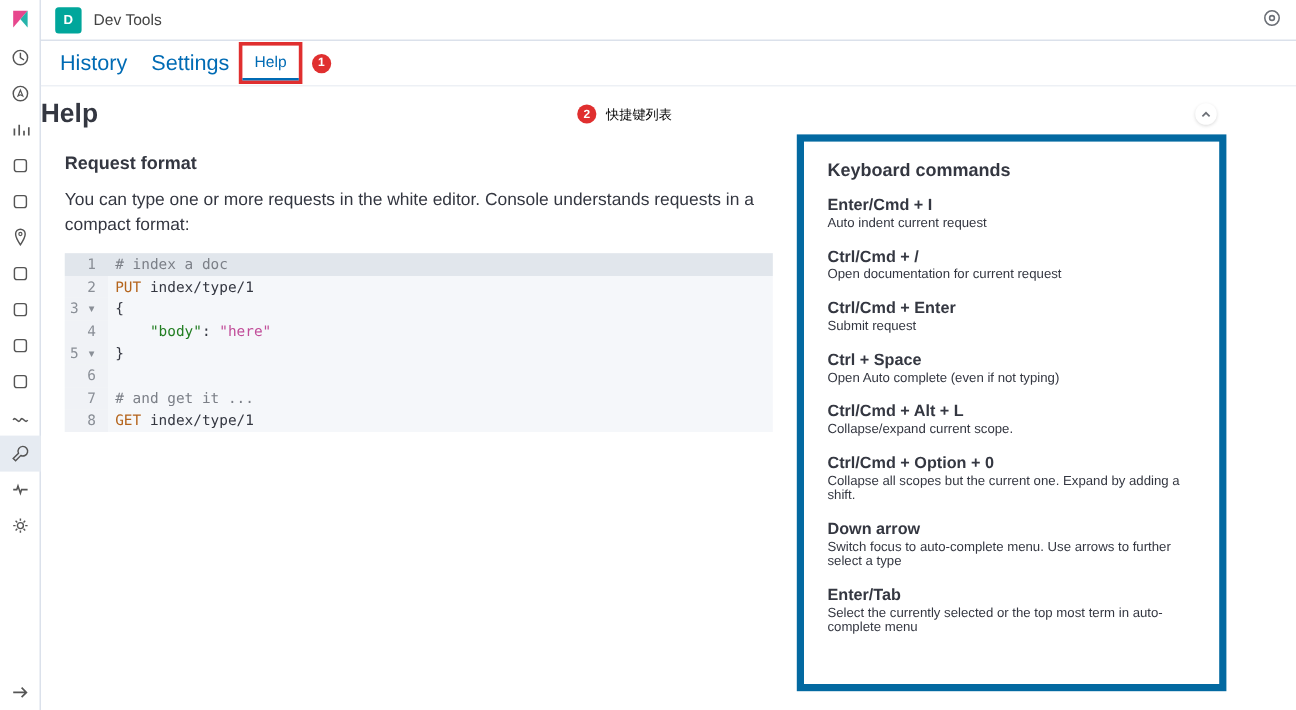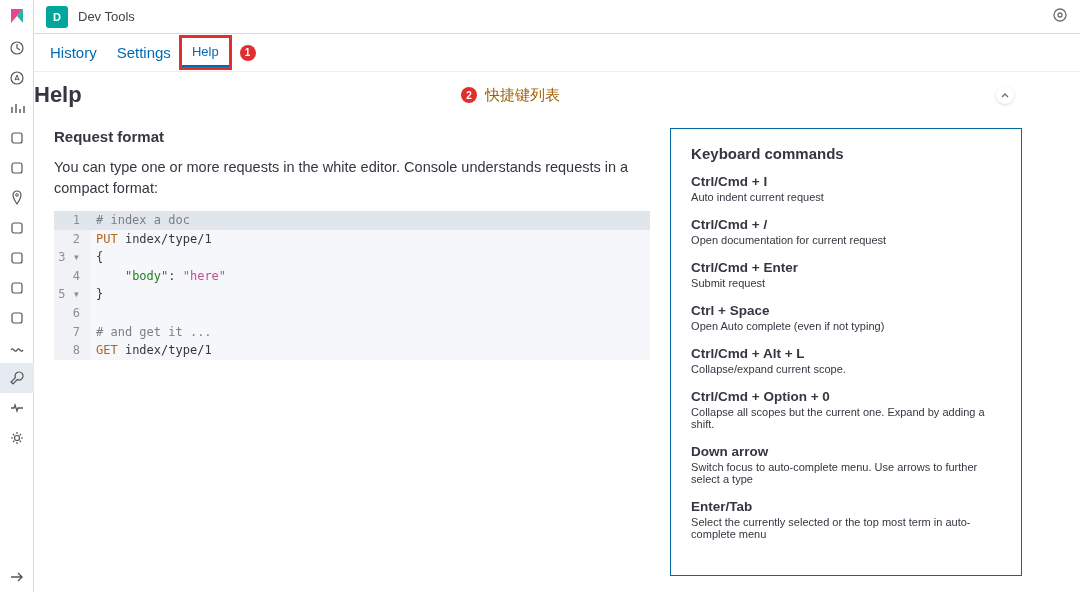--- a/index.html
+++ b/index.html
@@ -16,36 +16,36 @@
 
     
     .main { flex: 1; display: flex; flex-direction: column; min-width: 0; }
     .topbar { height: 34px; display:flex; align-items:center; padding:0 12px; border-bottom:1px solid #d3dae6; }
     .topbar .box { width:22px; height:22px; background:#00a69b; border-radius:3px; margin-right:10px; color:#fff; font-size:11px; display:flex;align-items:center;justify-content:center;font-weight:600; }
     .topbar-title { font-size:13px; color:#444; }
     .topbar-grow { flex:1; }
     .topbar svg { width:16px;height:16px;color:#6b6f76; }
 
     .tabs-row { display:flex; align-items:center; height:38px; padding:0 6px; border-bottom:1px solid #e9edf3; }
-    .tab { font-size:15px; color:#006bb4; padding:0 10px; height:100%; display:flex; align-items:center; cursor:pointer; }
+    .tab { font-size:18px; color:#006bb4; padding:0 10px; height:100%; display:flex; align-items:center; cursor:pointer; }
     .tab-active-box { border:3px solid #e02f2f; margin-left:-2px; display:flex; align-items:center; }
     .tab-active-inner { color:#006bb4; border-bottom:2px solid #006bb4; padding:6px 10px 6px 10px; font-size:13px; }
     .red-circle { width:16px;height:16px;border-radius:50%;background:#e02f2f;color:#fff;font-size:10px;display:flex;align-items:center;justify-content:center;margin-left:8px;font-weight:600; }
 
     .content { padding:6px 0 0 0; display:flex; flex-direction:column; flex:1; min-height:0; position:relative; }
     .h1 { font-size:22px; font-weight:600; padding-left:0; margin-left:0; }
     .chevcircle { margin-left:auto; margin-right:8px; width:18px;height:18px;border-radius:50%;box-shadow:0 1px 3px rgba(0,0,0,0.15);display:flex;align-items:center;justify-content:center;color:#6b6f76;font-size:10px; }
     .anno-row { display:flex; align-items:center; gap:10px; margin-left:auto; margin-right:0; }
     .anno-row .red-circle { margin-left:0; }
-    .anno-text { color:#a16207; font-size:15px; }
+    .anno-text { color:#000000; font-size:11px; }
 
     .panels { display:flex; gap:12px; padding:0 0 16px 0; flex:1; min-height:0;justify-content:center; }
     .panel { }
     .left-panel { padding:16px 8px 0 20px; }
-    .right-panel { border:1px solid #0369a1; padding:16px 20px 0 20px; overflow-y:auto; max-height:480px; margin-right:58px;margin-top:16px; }
+    .right-panel { border:6px solid #0369a1; padding:16px 20px 0 20px; overflow-y:auto; max-height:480px; margin-right:58px; }
     .section-title { font-size:15px; font-weight:700; margin-bottom:12px; }
     .section-desc { font-size:14.5px; color:#343741; margin-bottom:12px; line-height:1.45; }
 
     
     .code { background:#f5f7fa; font-family:Menlo,Consolas,monospace; font-size:12px; line-height:1.55; }
     .code-row { display:flex; }
     .gutter { width:36px; text-align:right; color:#8a8f97; padding-right:10px; background:#f0f2f6; user-select:none; }
     .linetxt { padding-left:6px; white-space:pre; flex:1; }
     .hl-row .gutter, .hl-row .linetxt { background:#e1e6ec; }
     .tok-comment { color:#7b7f87; }
@@ -229,21 +229,21 @@
                 <div class="gutter">8</div>
                 <div class="linetxt"><span class="tok-method">GET</span><span> index/type/1</span></div>
               </div>
             </div>
         </div>
 
         <div class="panel right-panel">
           <div class="section-title">Keyboard commands</div>
           <div id="kbd-list">
               <div class="kbd-item">
-                <div class="kbd-key">Ctrl/Cmd + I</div>
+                <div class="kbd-key">Enter/Cmd + I</div>
                 <div class="kbd-desc">Auto indent current request</div>
               </div>
               <div class="kbd-item">
                 <div class="kbd-key">Ctrl/Cmd + /</div>
                 <div class="kbd-desc">Open documentation for current request</div>
               </div>
               <div class="kbd-item">
                 <div class="kbd-key">Ctrl/Cmd + Enter</div>
                 <div class="kbd-desc">Submit request</div>
               </div>

